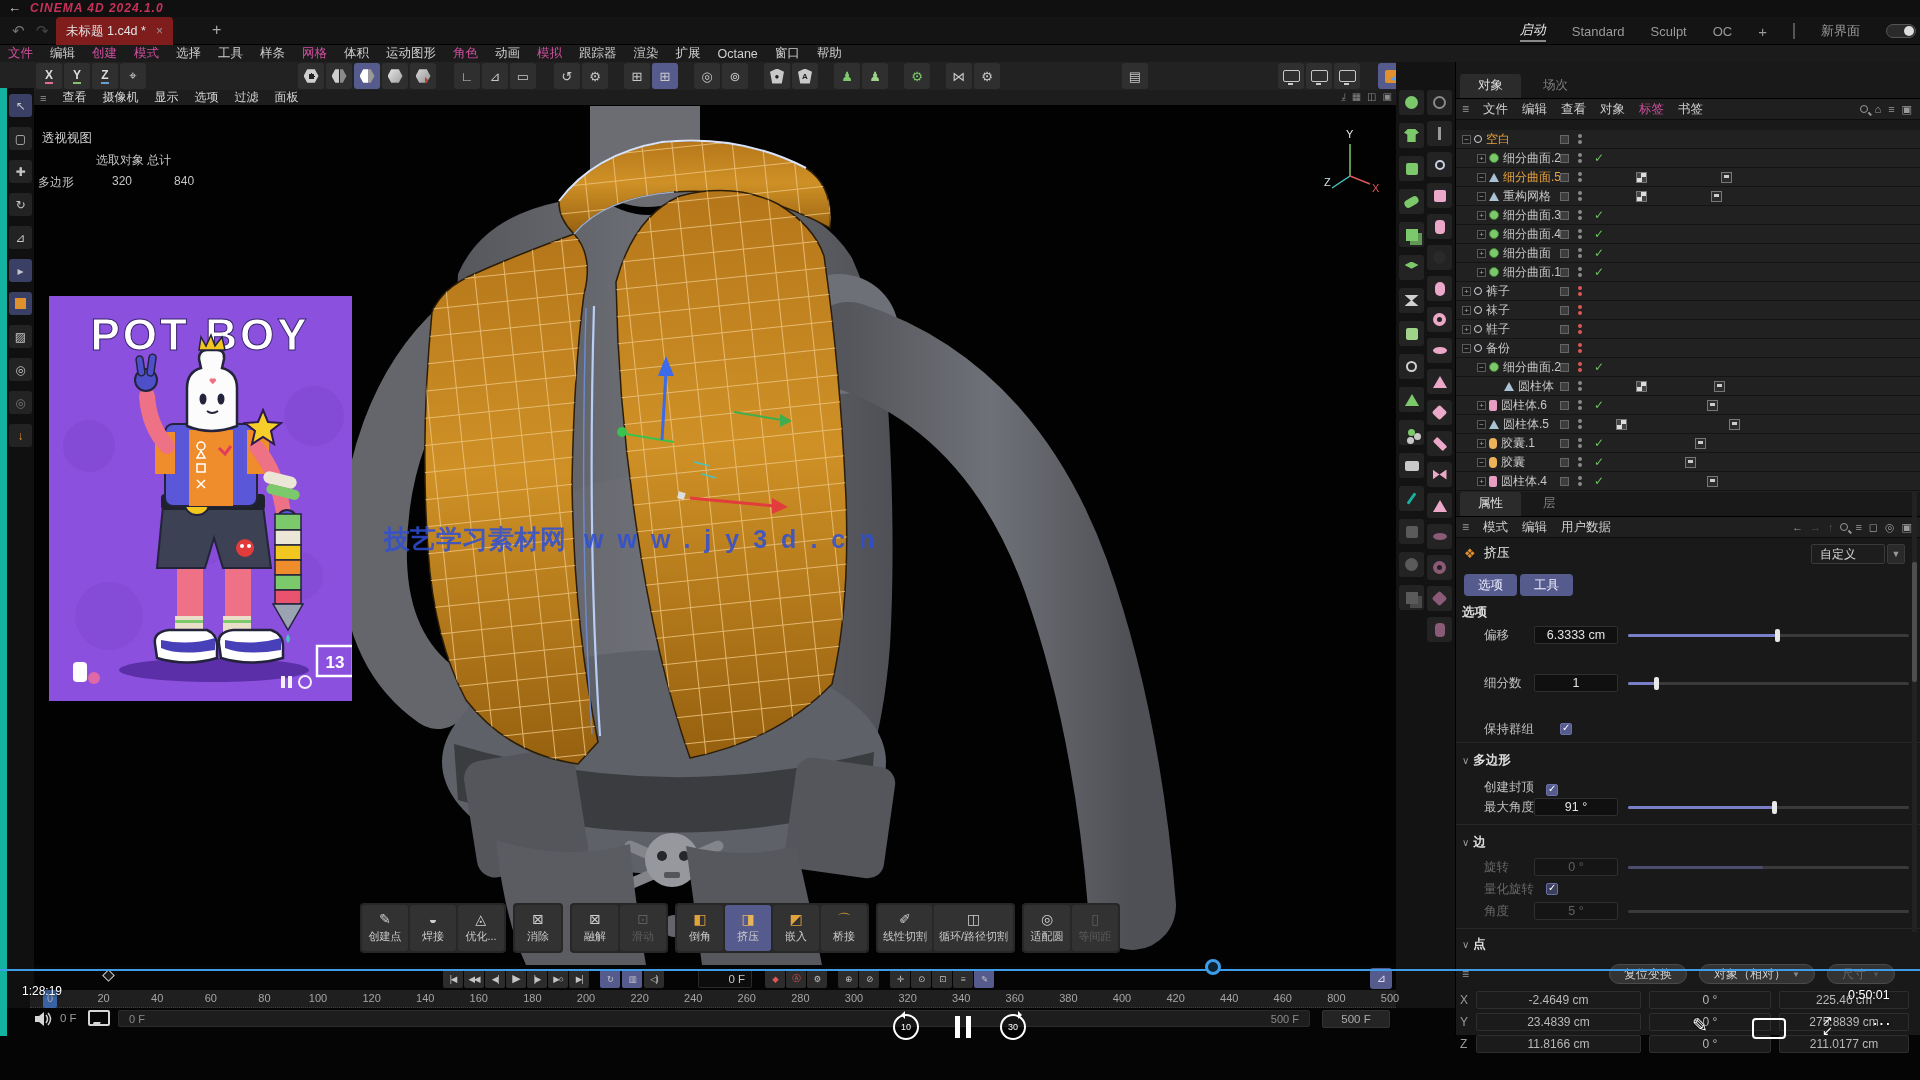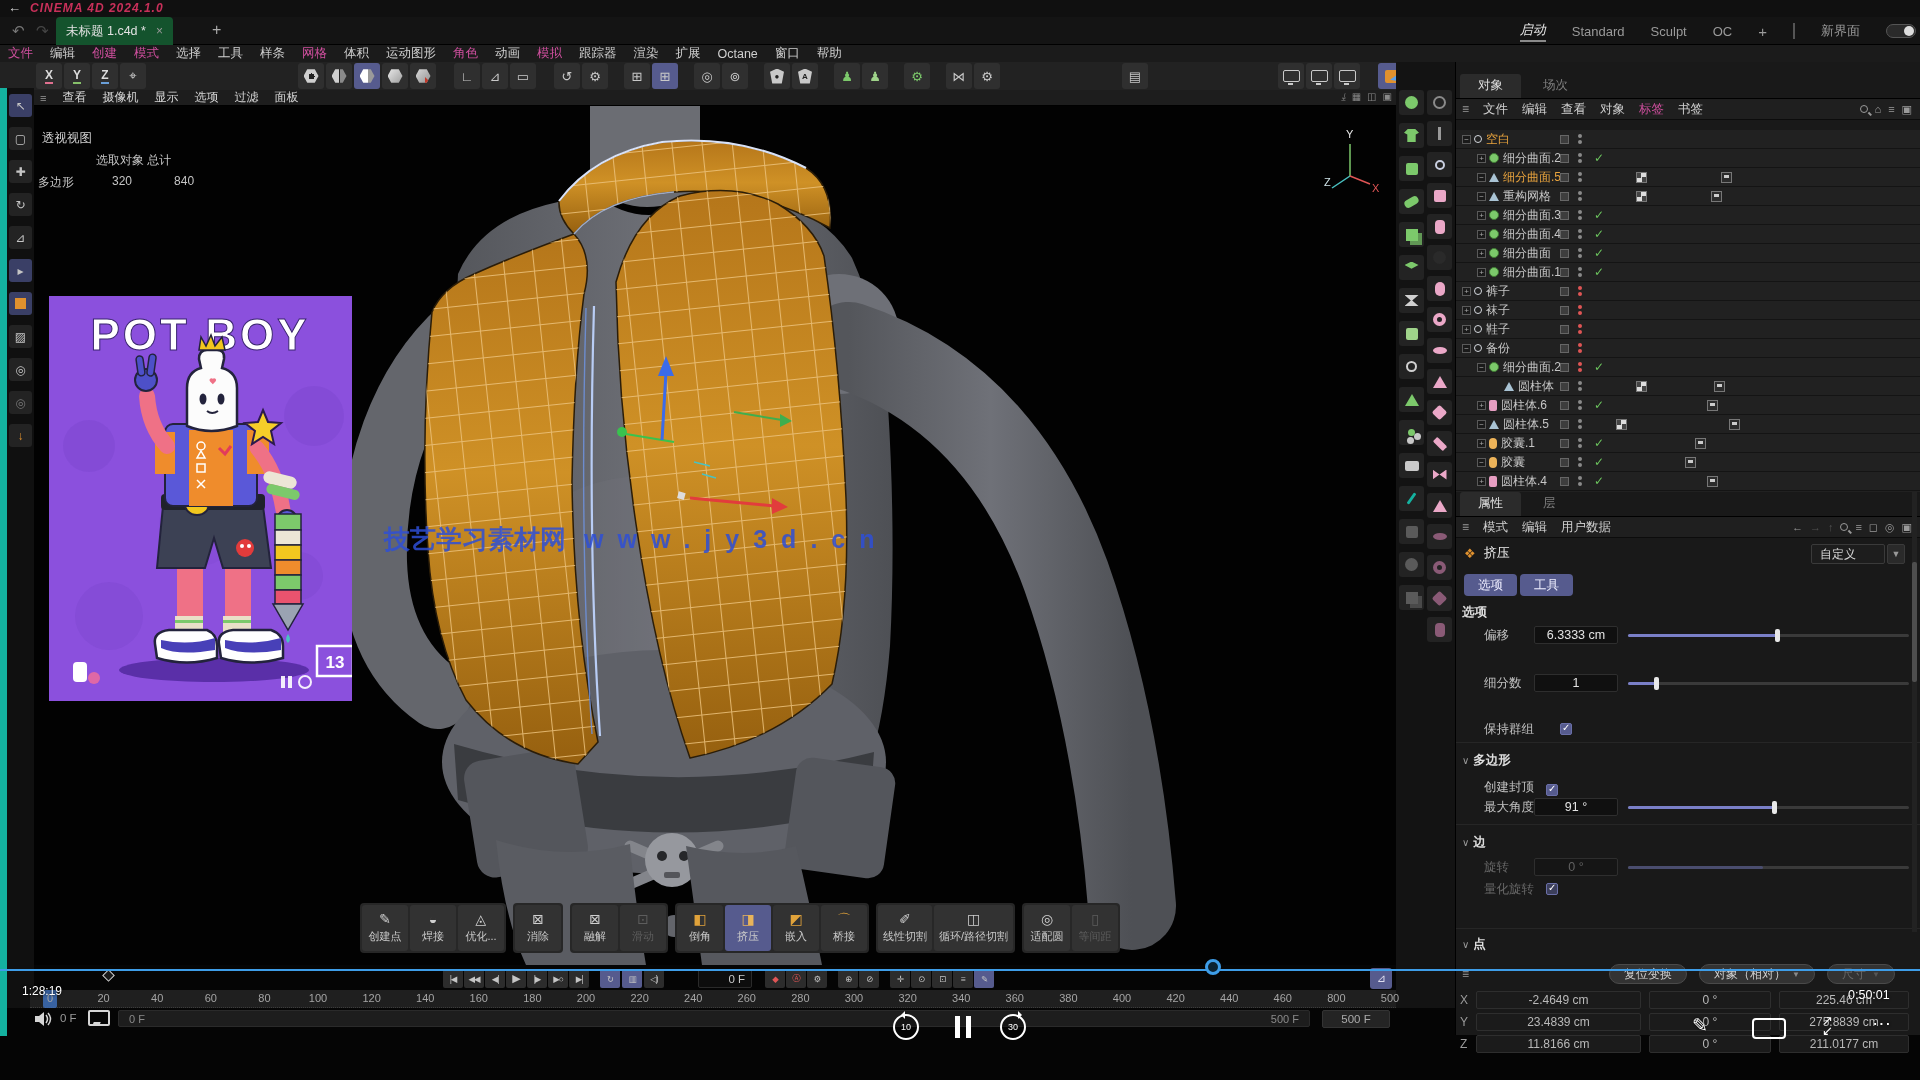--- a/index.html
+++ b/index.html
@@ -5,21 +5,21 @@
   html,body{margin:0;padding:0;background:#000;width:1920px;height:1080px;overflow:hidden;}
   *{box-sizing:border-box;font-family:"Liberation Sans","DejaVu Sans",sans-serif;}
   #app{position:relative;width:1920px;height:1080px;background:#050505;color:#c8c8c8;font-size:12px;}
 
   
   #titlebar{position:absolute;left:0;top:0;width:1920px;height:17px;background:#101010;}
   #app-title{position:absolute;left:30px;top:1px;color:#c9305a;font-weight:bold;font-style:italic;font-size:12px;letter-spacing:1px;}
   #back-arrow{position:absolute;left:8px;top:0px;color:#ddd;font-size:13px;}
   #tabbar{position:absolute;left:0;top:17px;width:1920px;height:28px;background:#141414;border-bottom:1px solid #000;}
   .histbtn{position:absolute;top:5px;color:#777;font-size:15px;}
-  #doc-tab{position:absolute;left:56px;top:0;height:28px;background:#14532d;border-radius:4px 4px 0 0;display:flex;align-items:center;padding:0 10px;gap:10px;}
+  #doc-tab{position:absolute;left:56px;top:0;height:28px;background:#7f1d1d;border-radius:4px 4px 0 0;display:flex;align-items:center;padding:0 10px;gap:10px;}
   #doc-tab .tlabel{color:#e2e2e2;font-size:12.5px;}
   #doc-tab .tclose{color:#999;font-size:12px;}
   #tab-add{position:absolute;left:212px;top:4px;color:#aaa;font-size:16px;}
   #workspaces{position:absolute;right:4px;top:0;height:28px;display:flex;align-items:center;gap:26px;}
   .ws{color:#9a9a9a;font-size:13px;}
   .ws.active{color:#e8e8e8;font-style:italic;border-bottom:2px solid #8a8a8a;padding-bottom:1px;}
   .ws.plus{font-size:15px;}
   #ws-sep{width:2px;height:16px;background:#555;}
   #ui-toggle{width:30px;height:14px;border-radius:7px;background:#2a2a2a;border:1px solid #555;position:relative;}
   #ui-toggle::after{content:"";position:absolute;right:1px;top:1px;width:10px;height:10px;border-radius:50%;background:#ddd;}
@@ -1048,20 +1048,29 @@
       <div class="sl">
           <div class="sl-track">
             <div class="sl-fill" style="width: 48%;"></div>
           </div>
         </div>
     </div>
     <div class="arow dis" style="top:816px;">
       <span class="albl" style="width:auto;margin-right:12px;">量化旋转</span>
       <span class="cb on"></span>
     </div>
+    <div class="arow dis" style="top:838px;">
+      <span class="albl">角度</span>
+      <div class="afield">
+          <span>5 °</span>
+        </div>
+      <div class="sl">
+          <div class="sl-track"></div>
+        </div>
+    </div>
 
     <div class="divider" style="top:866px;"></div>
     <div class="sechead" style="top:874px;"><span class="caret">∨</span><span>点</span></div>
     <div id="attr-scroll"></div>
 
     <div id="attr-footer" style="top:872px;position:absolute;top:898px;">
       <span class="burger" style="margin-left:6px;color:#999;">≡</span>
       <div class="pill" style="margin-left:128px;">
           <span>复位变换</span>
         </div>

